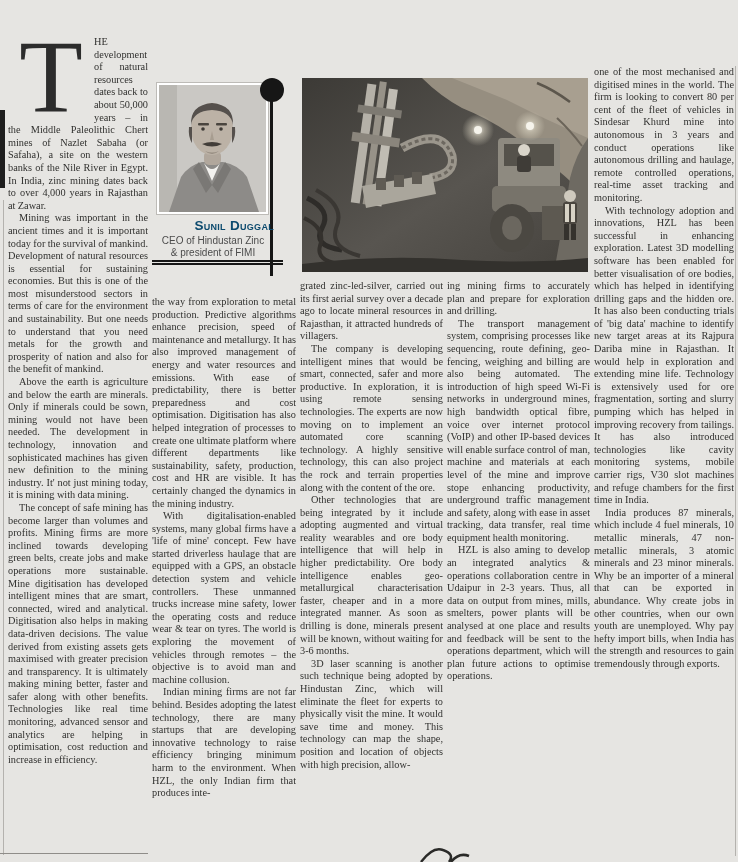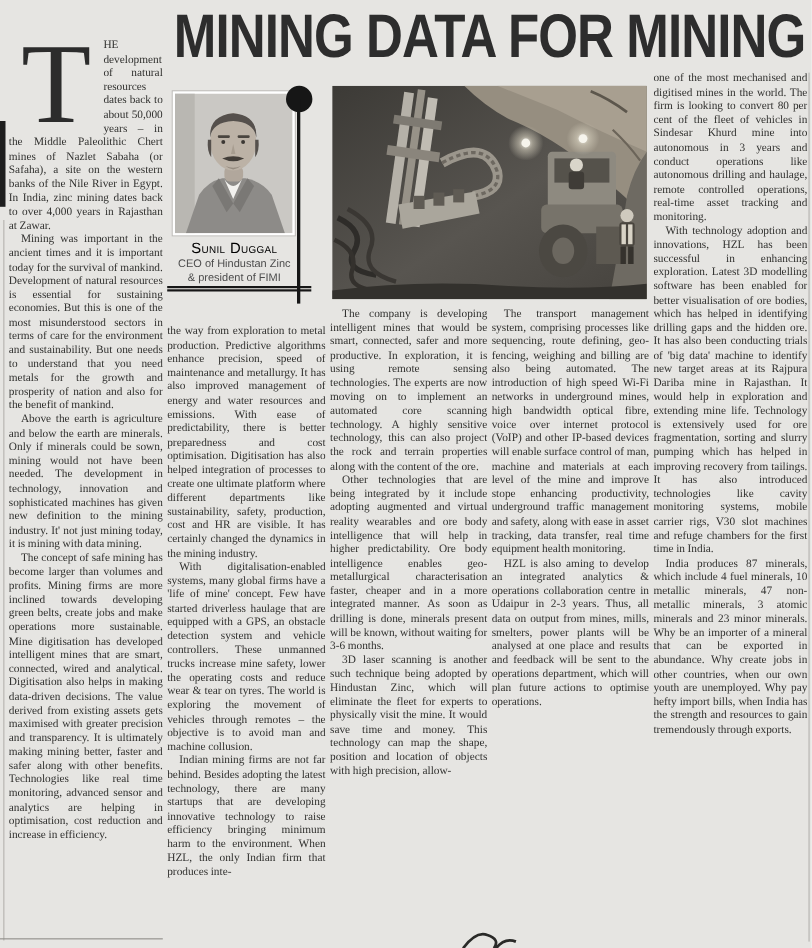--- a/index.html
+++ b/index.html
@@ -33,23 +33,23 @@
   .portrait-frame{
     position:absolute; left:4px; top:12px; width:113px; height:133px;
     background:#fff; border:1px solid #bdbbb7; padding:2px; box-sizing:border-box;
   }
   .byline-circle{
     position:absolute; left:108px; top:8px; width:24px; height:24px;
     border-radius:50%; background:#161616;
   }
   .byline-vline{position:absolute; left:118px; top:20px; width:3px; height:186px; background:#161616;}
   .byline-name{
-    position:absolute; left:0; top:148px; width:122px; text-align:center;
-    font-family:"Liberation Sans", sans-serif; font-weight:400; font-size:13.5px;
-    font-variant-caps:small-caps; letter-spacing:0.3px; color:#000000;
+    position:absolute; left:0; top:148px; width:122px; text-align:right;
+    font-family:"Liberation Sans", sans-serif; font-weight:700; font-size:13.5px;
+    font-variant-caps:small-caps; letter-spacing:0.3px; color:#0c4a6e;
   }
   .byline-role{
     position:absolute; left:0; width:122px; text-align:center;
     font-family:"Liberation Sans", sans-serif; font-size:10px; color:#4c4c4c;
   }
   .byline-rule{
     position:absolute; left:0; top:190px; width:131px; height:5px;
     border-top:2.5px solid #161616; border-bottom:2.5px solid #161616; box-sizing:border-box;
   }
   
@@ -60,25 +60,20 @@
 </style>
 </head>
 <body>
 
 <div class="page">
 
   <div class="black-bar"></div>
   <div class="edge-line" style="left:3px; top:200px; width:1px; height:655px;"></div>
   <div class="edge-line" style="left:735px; top:66px; width:1px; height:790px;"></div>
 
-  <div class="headline-wrap">
-    <svg width="580" height="62" viewBox="0 0 580 62">
-      <text x="2" y="50" textLength="574" lengthAdjust="spacingAndGlyphs">MINING DATA FOR MINING</text>
-    </svg>
-  </div>
 
   <div class="col" style="left:8px; top:36px; width:140px; height:818px;">
     <p><span class="dropcap">T</span><span>HE development of natural resources dates back to about 50,000 years – in the Middle Paleolithic Chert mines of Nazlet Sabaha (or Safaha), a site on the western banks of the Nile River in Egypt. In India, zinc mining dates back to over 4,000 years in Rajasthan at Zawar.</span></p>
     <p class="ind">Mining was important in the ancient times and it is important today for the survival of mankind. Development of natural resources is essential for sustaining economies. But this is one of the most misunderstood sectors in terms of care for the environment and sustainability. But one needs to understand that you need metals for the growth and prosperity of nation and also for the benefit of mankind.</p>
     <p class="ind">Above the earth is agriculture and below the earth are minerals. Only if minerals could be sown, mining would not have been needed. The development in technology, innovation and sophisticated machines has given new definition to the mining industry. It' not just mining today, it is mining with data mining.</p>
     <p class="ind">The concept of safe mining has become larger than volumes and profits. Mining firms are more inclined towards developing green belts, create jobs and make operations more sustainable. Mine digitisation has developed intelligent mines that are smart, connected, wired and analytical. Digitisation also helps in making data-driven decisions. The value derived from existing assets gets maximised with greater precision and transparency. It is ultimately making mining better, faster and safer along with other benefits. Technologies like real time monitoring, advanced sensor and analytics are helping in optimisation, cost reduction and increase in efficiency.</p>
   </div>
 
   <div class="byline-box">
     <div class="portrait-frame">
@@ -186,26 +181,28 @@
     </svg>
   </div>
 
   <div class="col" style="left:152px; top:296px; width:144px; height:575px;">
     <p>the way from exploration to metal production. Predictive algorithms enhance precision, speed of maintenance and metallurgy. It has also improved management of energy and water resources and emissions. With ease of predictability, there is better preparedness and cost optimisation. Digitisation has also helped integration of processes to create one ultimate platform where different departments like sustainability, safety, production, cost and HR are visible. It has certainly changed the dynamics in the mining industry.</p>
     <p class="ind">With digitalisation-enabled systems, many global firms have a 'life of mine' concept. Few have started driverless haulage that are equipped with a GPS, an obstacle detection system and vehicle controllers. These unmanned trucks increase mine safety, lower the operating costs and reduce wear &amp; tear on tyres. The world is exploring the movement of vehicles through remotes – the objective is to avoid man and machine collusion.</p>
     <p class="ind">Indian mining firms are not far behind. Besides adopting the latest technology, there are many startups that are developing innovative technology to raise efficiency bringing minimum harm to the environment. When HZL, the only Indian firm that produces inte-</p>
   </div>
 
   <div class="col" style="left:300px; top:280px; width:143px; height:575px;">
+    <p>grated zinc-led-silver, carried out its first aerial survey over a decade ago to locate mineral resources in Rajasthan, it attracted hundreds of villagers.</p>
     <p class="ind">The company is developing intelligent mines that would be smart, connected, safer and more productive. In exploration, it is using remote sensing technologies. The experts are now moving on to implement an automated core scanning technology. A highly sensitive technology, this can also project the rock and terrain properties along with the content of the ore.</p>
     <p class="ind">Other technologies that are being integrated by it include adopting augmented and virtual reality wearables and ore body intelligence that will help in higher predictability. Ore body intelligence enables geo-metallurgical characterisation faster, cheaper and in a more integrated manner. As soon as drilling is done, minerals present will be known, without waiting for 3-6 months.</p>
     <p class="ind">3D laser scanning is another such technique being adopted by Hindustan Zinc, which will eliminate the fleet for experts to physically visit the mine. It would save time and money. This technology can map the shape, position and location of objects with high precision, allow-</p>
   </div>
 
   <div class="col" style="left:447px; top:280px; width:143px; height:575px;">
+    <p>ing mining firms to accurately plan and prepare for exploration and drilling.</p>
     <p class="ind">The transport management system, comprising processes like sequencing, route defining, geo-fencing, weighing and billing are also being automated. The introduction of high speed Wi-Fi networks in underground mines, high bandwidth optical fibre, voice over internet protocol (VoIP) and other IP-based devices will enable surface control of man, machine and materials at each level of the mine and improve stope enhancing productivity, underground traffic management and safety, along with ease in asset tracking, data transfer, real time equipment health monitoring.</p>
     <p class="ind">HZL is also aming to develop an integrated analytics &amp; operations collaboration centre in Udaipur in 2-3 years. Thus, all data on output from mines, mills, smelters, power plants will be analysed at one place and results and feedback will be sent to the operations department, which will plan future actions to optimise operations.</p>
   </div>
 
   <div class="col" style="left:594px; top:66px; width:140px; height:790px;">
     <p>one of the most mechanised and digitised mines in the world. The firm is looking to convert 80 per cent of the fleet of vehicles in Sindesar Khurd mine into autonomous in 3 years and conduct operations like autonomous drilling and haulage, remote controlled operations, real-time asset tracking and monitoring.</p>
     <p class="ind">With technology adoption and innovations, HZL has been successful in enhancing exploration. Latest 3D modelling software has been enabled for better visualisation of ore bodies, which has helped in identifying drilling gaps and the hidden ore. It has also been conducting trials of 'big data' machine to identify new target areas at its Rajpura Dariba mine in Rajasthan. It would help in exploration and extending mine life. Technology is extensively used for ore fragmentation, sorting and slurry pumping which has helped in improving recovery from tailings. It has also introduced technologies like cavity monitoring systems, mobile carrier rigs, V30 slot machines and refuge chambers for the first time in India.</p>
     <p class="ind">India produces 87 minerals, which include 4 fuel minerals, 10 metallic minerals, 47 non-metallic minerals, 3 atomic minerals and 23 minor minerals. Why be an importer of a mineral that can be exported in abundance. Why create jobs in other countries, when our own youth are unemployed. Why pay hefty import bills, when India has the strength and resources to gain tremendously through exports.</p>
   </div>
 

